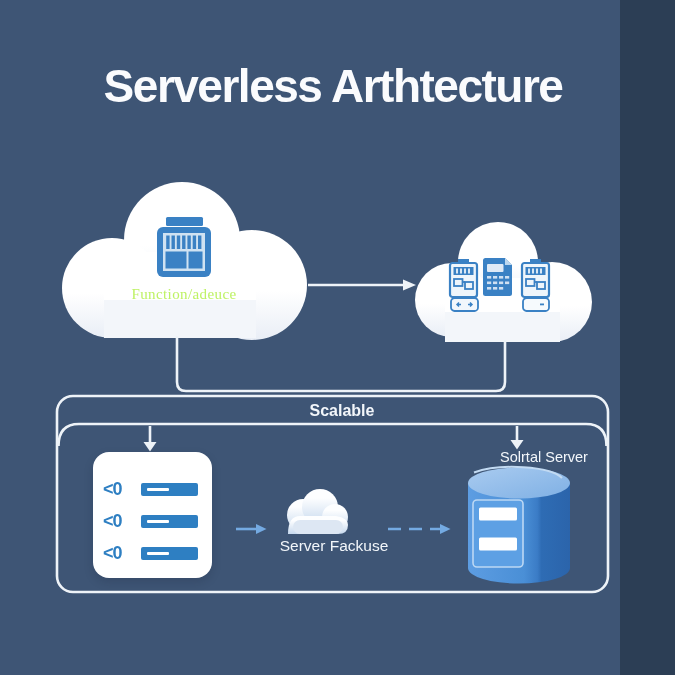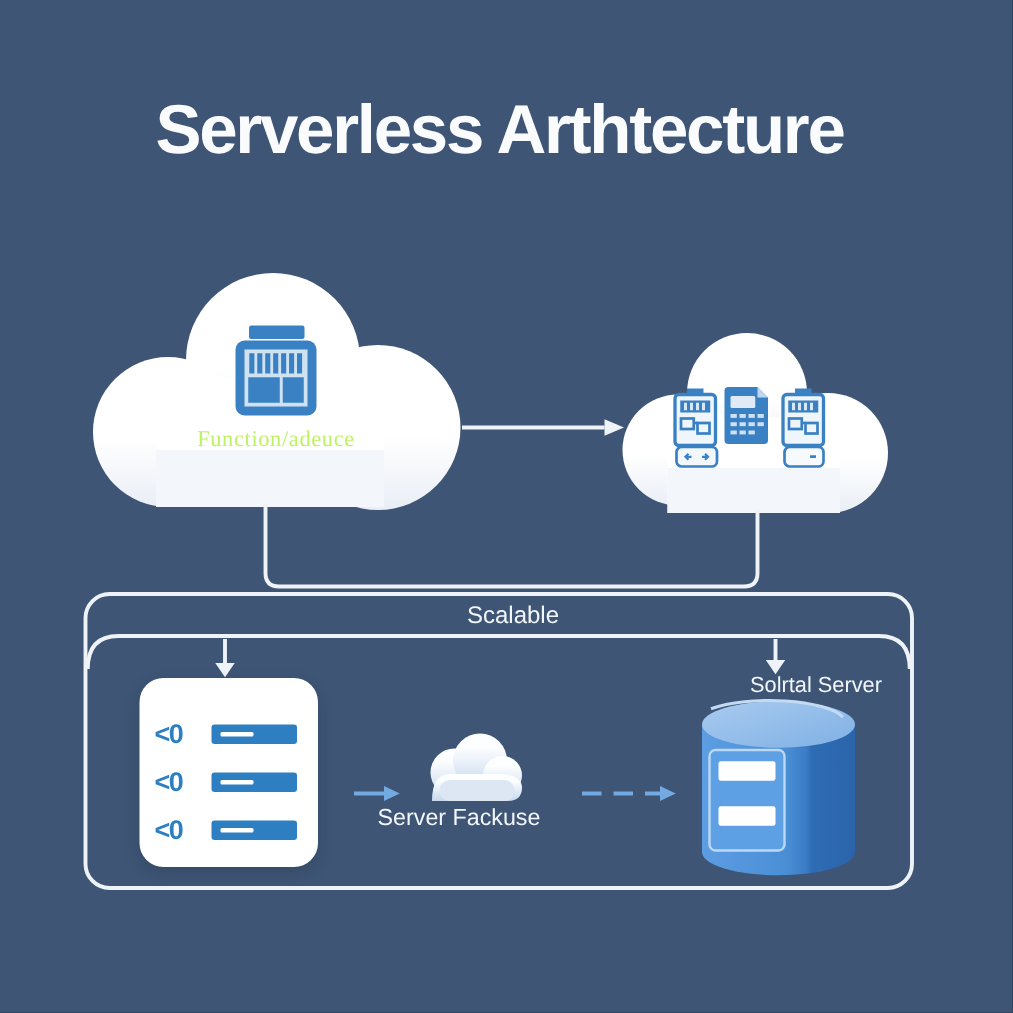--- a/index.html
+++ b/index.html
@@ -1,29 +1,29 @@
 <!DOCTYPE html>
 <html><head>
 <meta charset="utf-8">
 <style>
   html,body{margin:0;padding:0;background:#2c3e55;}
   .stage{
-    position:relative;width:675px;height:675px;overflow:hidden;
+    position:relative;width:620px;height:675px;overflow:hidden;
     background:#3e5575;
     font-family:"Liberation Sans", sans-serif;
   }
   .abs{position:absolute;}
   .center{transform:translate(-50%,-50%);}
   .title{
     font-size:46px;font-weight:bold;color:#fafbfd;letter-spacing:-1.5px;
     white-space:nowrap;
   }
   .cloud-label{font-size:15px;color:#bef264;letter-spacing:.4px;white-space:nowrap;font-family:Liberation Serif, serif;}
   .white-label{color:#f2f6fa;white-space:nowrap;}
-  .scalable{font-size:16px;}
+  .scalable{font-size:16px;font-weight:bold;}
   .server-label{font-size:15.5px;}
   .db-label{font-size:14.5px;margin-left:24px;}
   .code-panel{
     left:93px;top:452px;width:119px;height:126px;background:#ffffff;
     border-radius:16px;box-shadow:0 4px 10px rgba(20,30,50,.18);
     display:flex;flex-direction:column;padding-top:29px;box-sizing:border-box;gap:15px;
   }
   .code-row{display:flex;align-items:center;padding-left:10px;gap:8px;height:17px;}
   .code-tag{
     color:#2e7fc2;font-weight:bold;font-size:18px;line-height:17px;
@@ -191,21 +191,21 @@
       <rect x="479" y="537.5" width="38" height="13" rx="1.5" fill="#ffffff"></rect>
     </g>
   </svg>
 
   <div class="abs center title" style="left:333px;top:86px">Serverless Arthtecture</div>
 
   <div class="abs center cloud-label" style="left:184px;top:294px">Function/adeuce</div>
 
   <div class="abs center white-label scalable" style="left:342px;top:411px">Scalable</div>
 
-  <div class="abs center white-label server-label" style="left:306px;top:546px">Server Fackuse</div>
+  <div class="abs center white-label server-label" style="left:334px;top:546px">Server Fackuse</div>
 
   <div class="abs center white-label db-label" style="left:520px;top:457px">Solrtal Server</div>
 
   <div class="abs code-panel">
     <div class="code-row">
       <span class="code-tag">&lt;0</span>
       <span class="code-bar">
           <span class="code-dash"></span>
         </span>
     </div>

